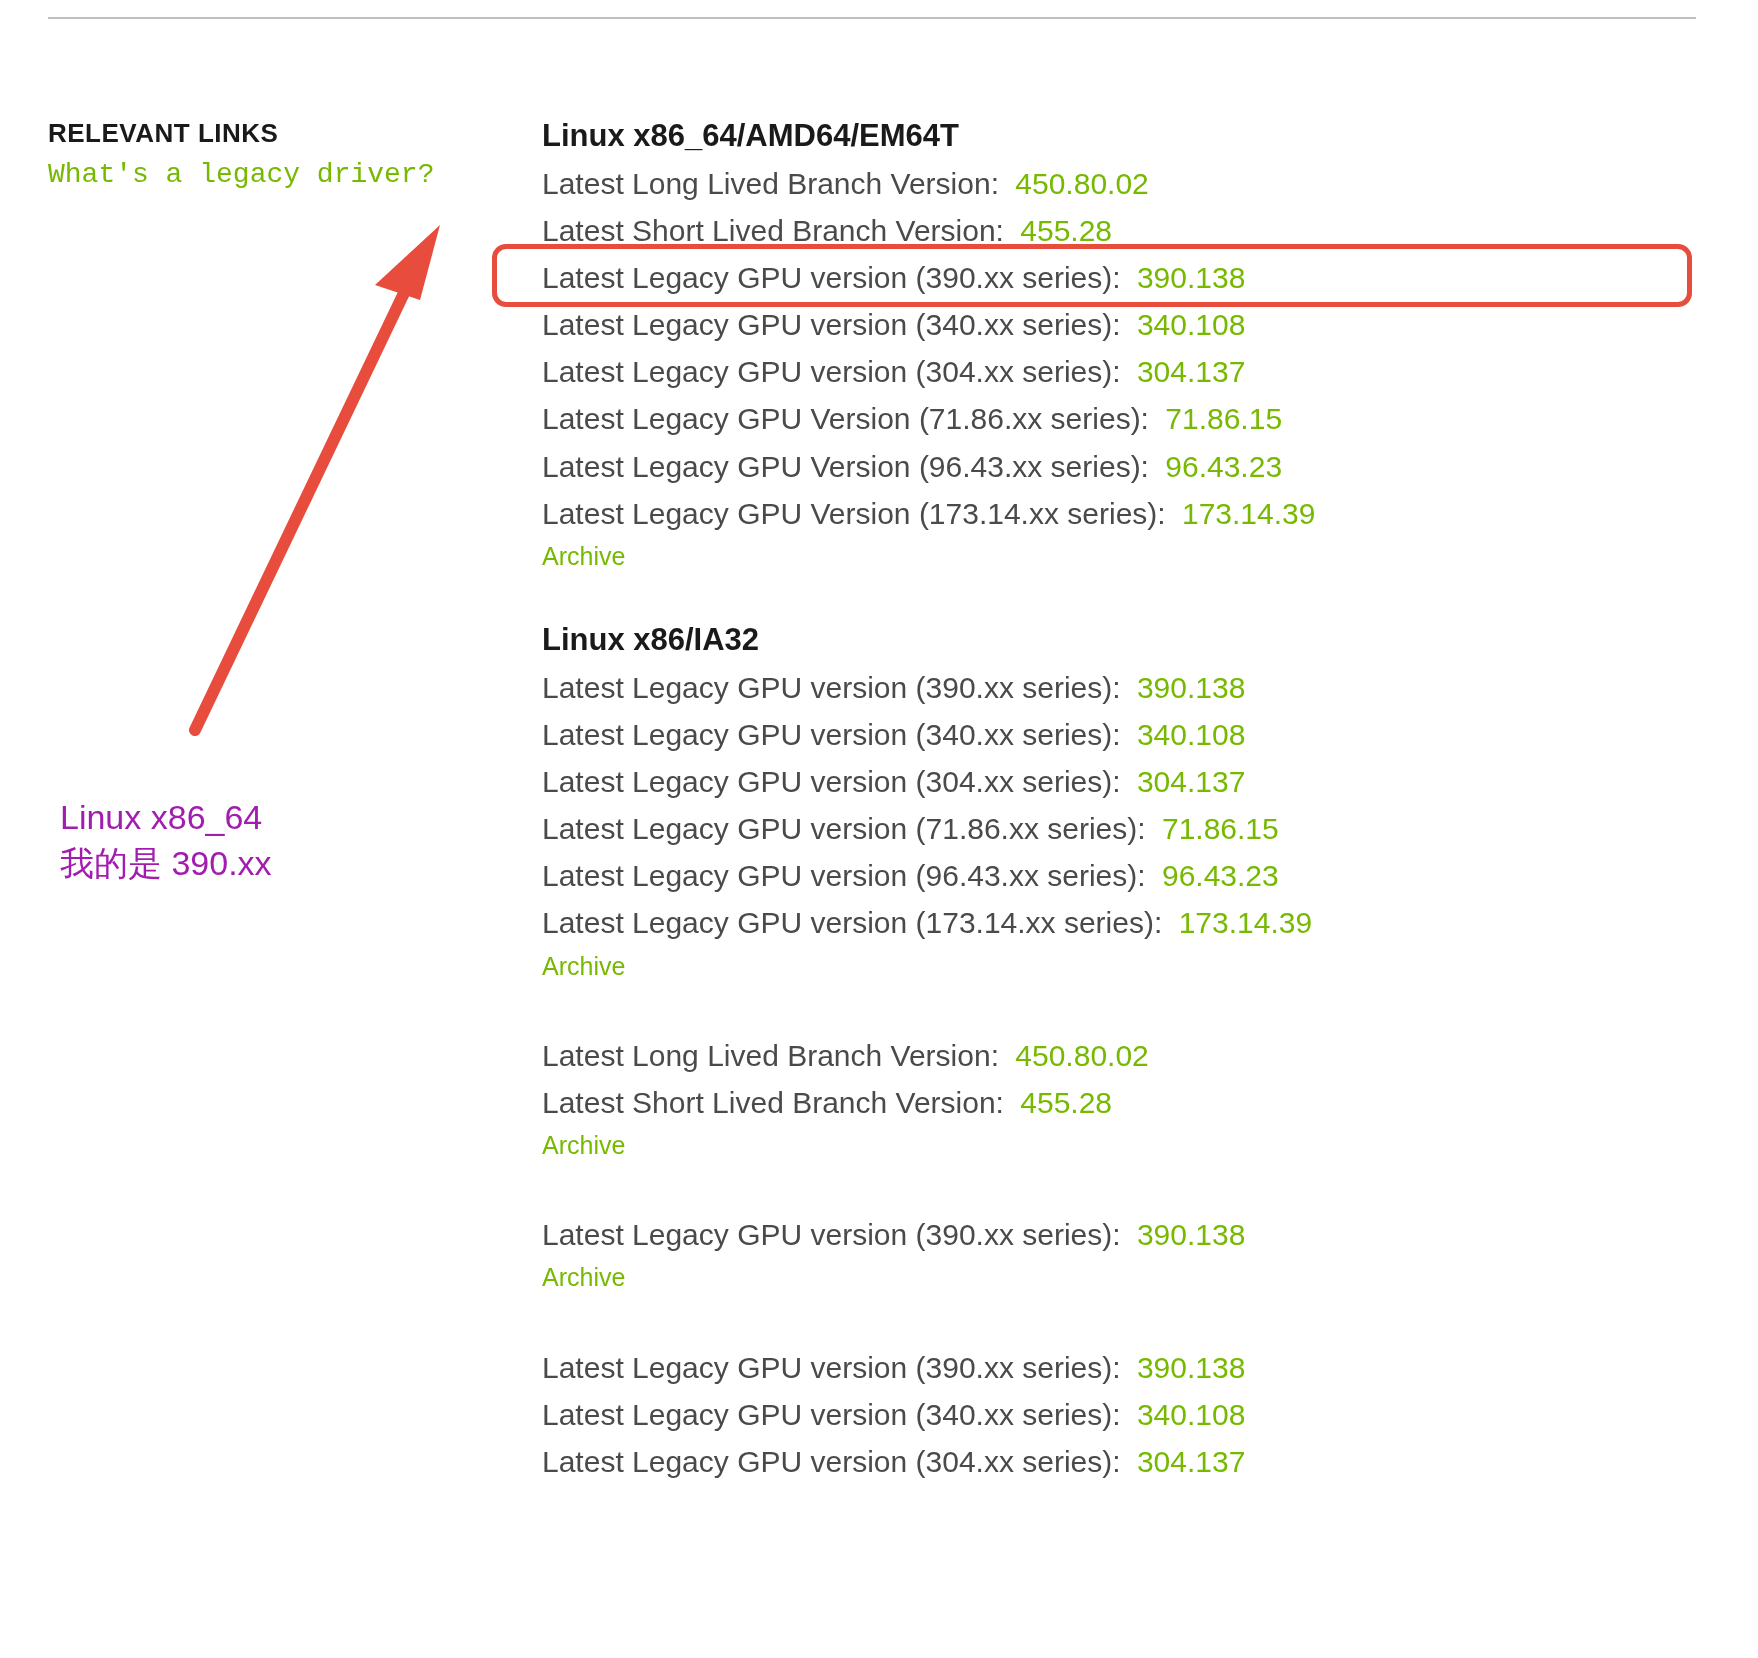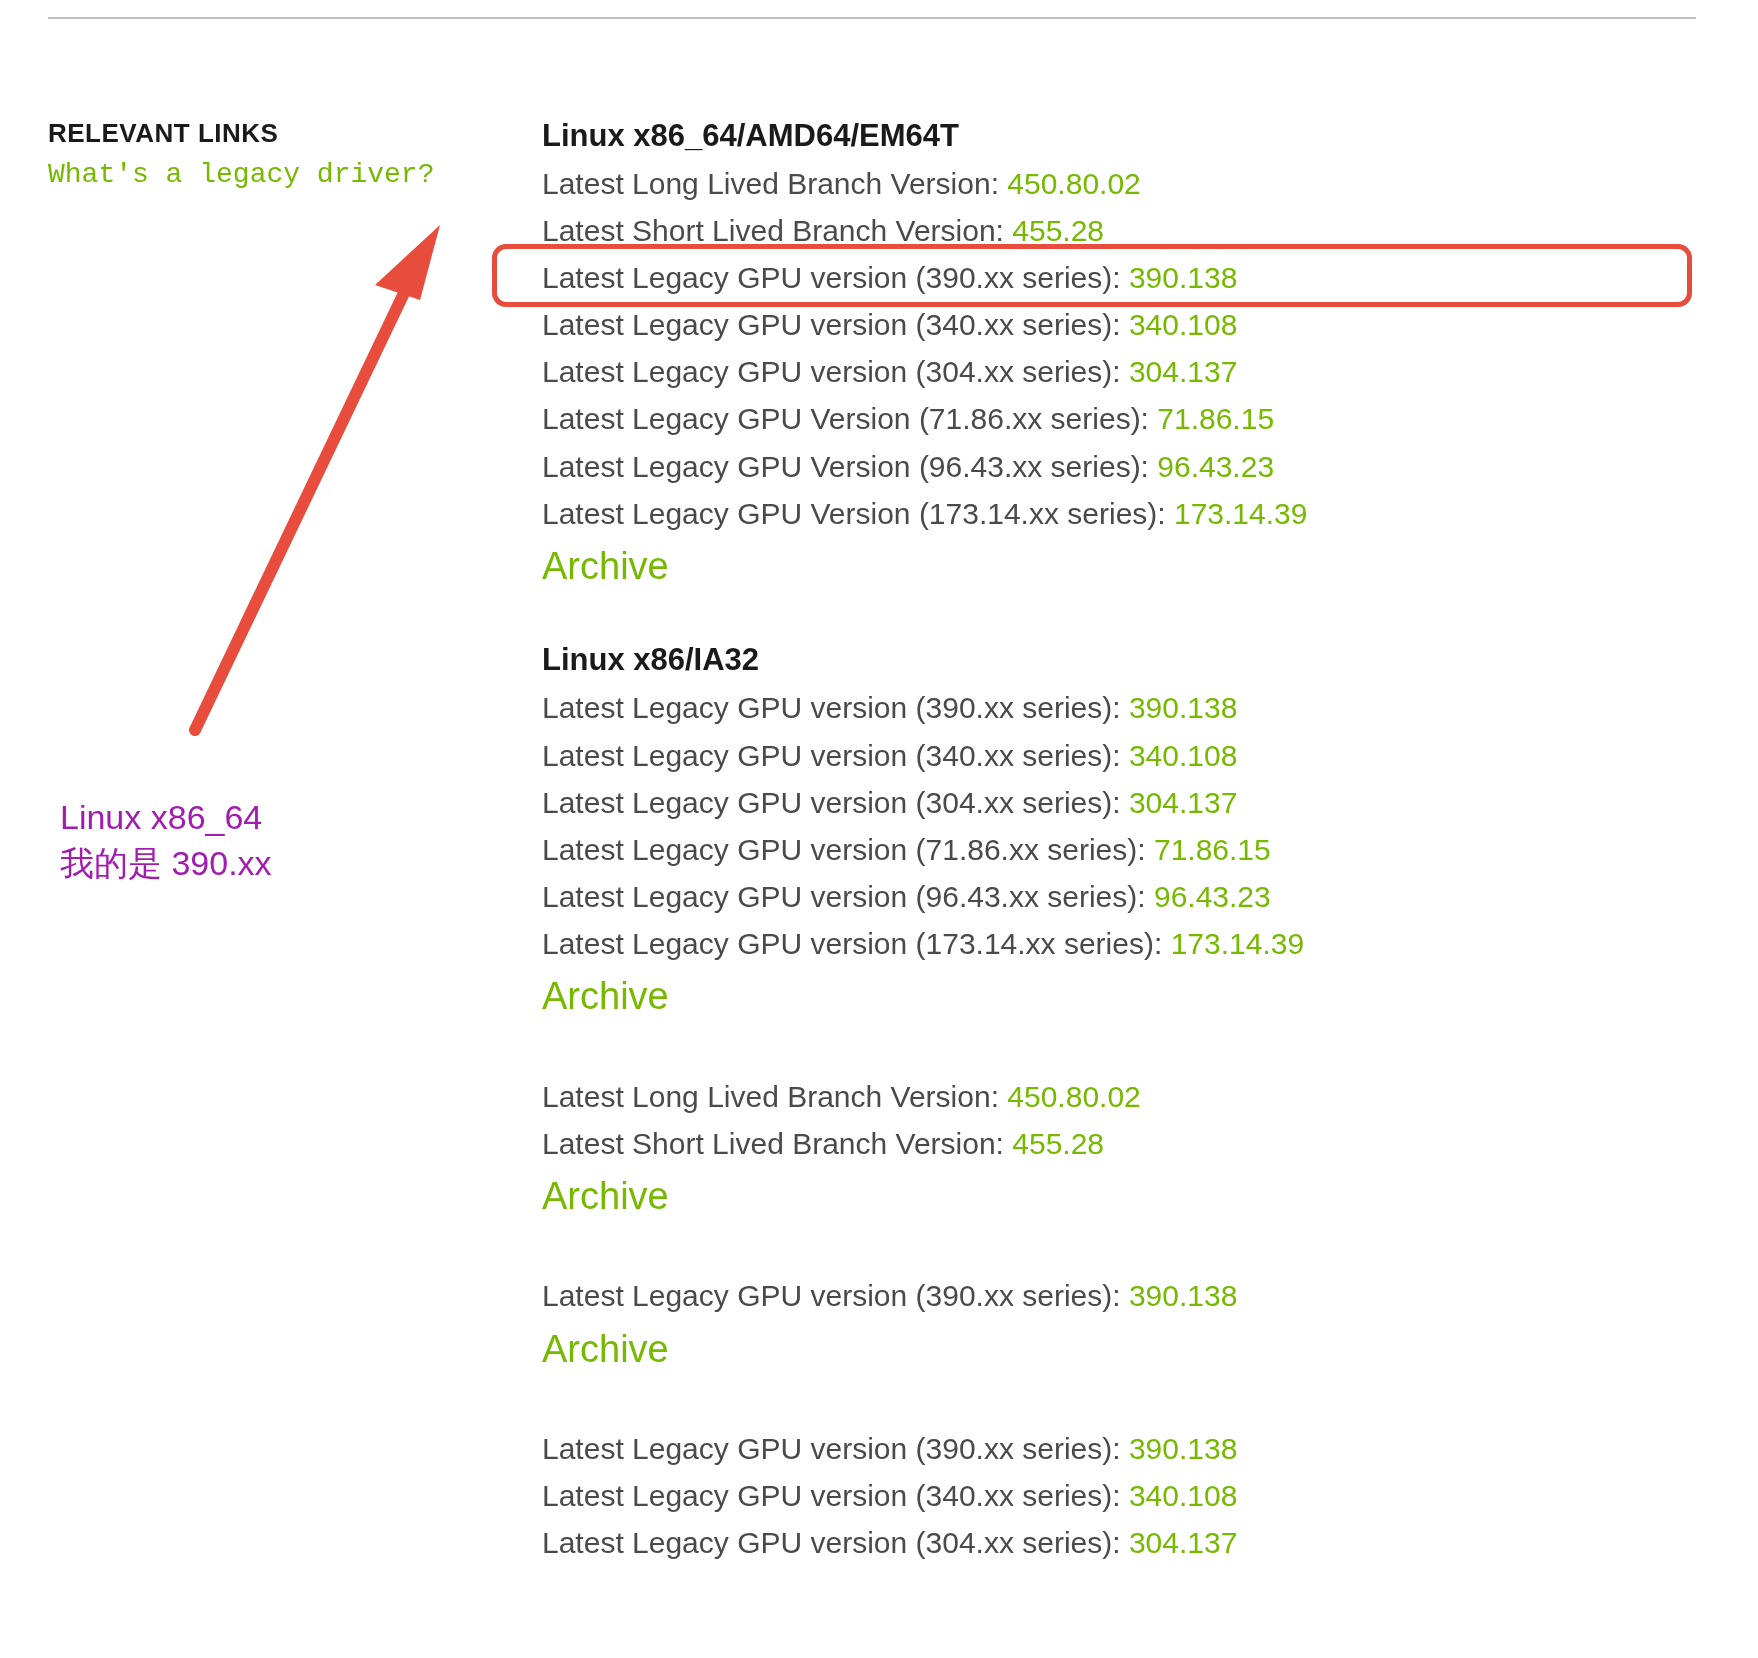--- a/index.html
+++ b/index.html
@@ -57,24 +57,25 @@
     }
     .entry {
       font-size: 30px;
       color: #4a4a4a;
       line-height: 1.57;
       font-weight: 400;
     }
     .entry .ver {
       color: #76b900;
       cursor: pointer;
+      margin-left: 8px;
     }
     .archive {
       color: #76b900;
-      font-size: 38px;
+      font-size: 25px;
       line-height: 1.57;
       cursor: pointer;
     }
     .section-gap {
       height: 46px;
     }
     .highlight-box {
       position: absolute;
       border: 5px solid #e74c3c;
       border-radius: 14px;

